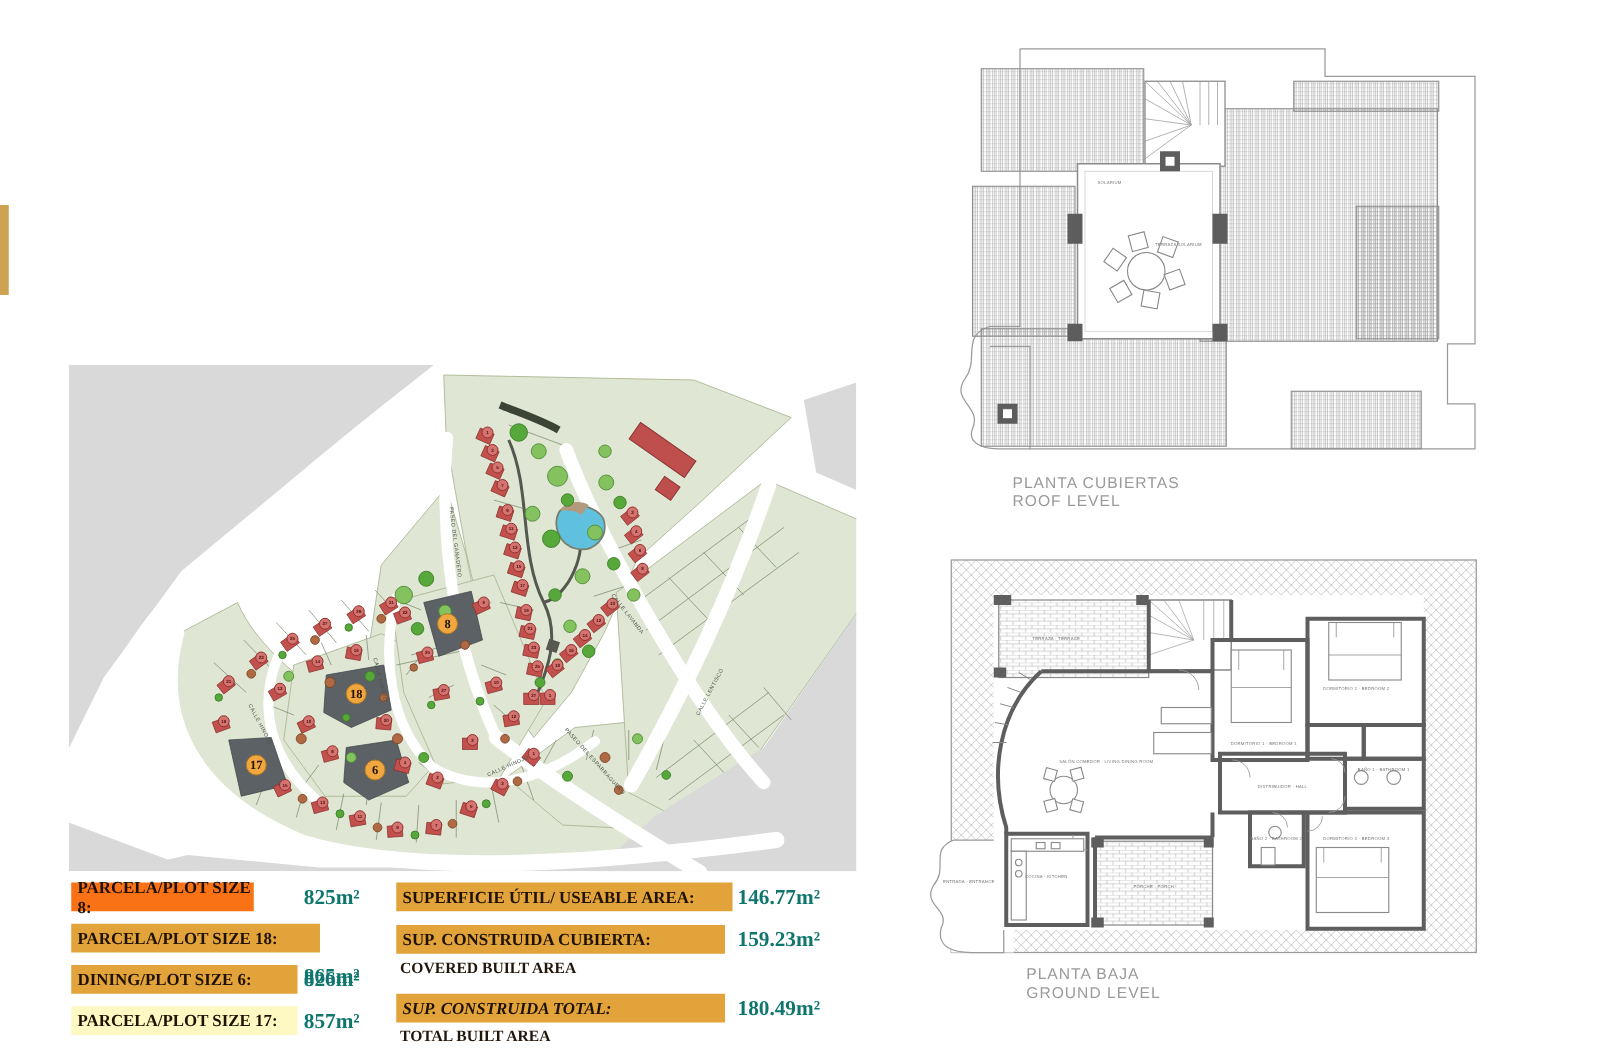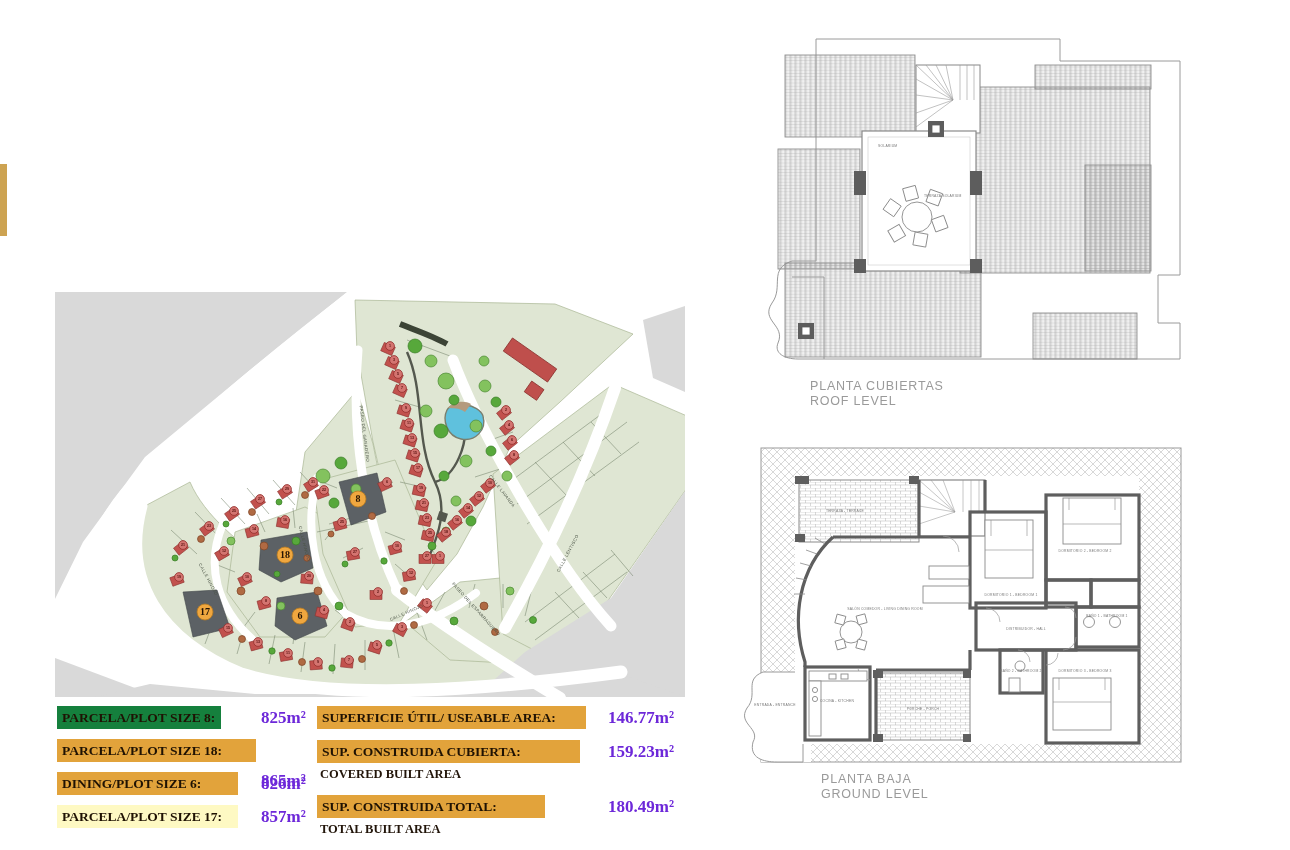--- a/index.html
+++ b/index.html
@@ -6,21 +6,21 @@
   #page{position:relative;width:1290px;height:850px;background:#ffffff;overflow:hidden;
         font-family:"Liberation Sans",sans-serif;}
   .accent{position:absolute;left:0;top:164px;width:7px;height:72px;}
   svg{position:absolute;}
   .plan-title{position:absolute;color:#9a9a9a;font-size:12.5px;line-height:15px;
               letter-spacing:0.8px;font-family:"Liberation Sans",sans-serif;}
   .tbl-bar{position:absolute;height:23px;display:flex;align-items:center;padding-left:5px;
            box-sizing:border-box;font-family:"Liberation Serif",serif;font-weight:bold;
            font-size:13.5px;color:#1f1203;}
   .tbl-val{position:absolute;font-family:"Liberation Serif",serif;font-weight:bold;
-           font-size:17px;color:#6d28d9;margin-left:18px;}
+           font-size:17px;color:#0f766e;}
   .tbl-sub{position:absolute;font-family:"Liberation Serif",serif;font-weight:bold;
            font-size:12.5px;color:#22150a;}
   text{font-family:"Liberation Sans",sans-serif;}
   .maplbl{fill:#4a5345;font-size:4.3px;letter-spacing:0.4px;}
   .tinylbl{fill:#787878;font-size:3.4px;letter-spacing:0.2px;}
   .plotnum{font-family:"Liberation Serif",serif;font-weight:bold;font-size:10px;fill:#241303;}
   .housenum{font-size:3.6px;fill:#56100e;font-weight:bold;}
 </style>
 </head>
 <body>
@@ -597,34 +597,34 @@
       <text class="tinylbl" x="190" y="270" text-anchor="middle">PORCHE - PORCH</text>
       <text class="tinylbl" x="42" y="266" text-anchor="middle">ENTRADA - ENTRANCE</text>
     </g>
   </svg>
   <div class="plan-title" style="left:821px;top:772px">
     <div>PLANTA BAJA</div>
     <div>GROUND LEVEL</div>
   </div>
 
   <div>
-    <div class="tbl-bar" style="left: 57px; top: 706px; width: 164px; background: #15803d;">PARCELA/PLOT SIZE 8:</div>
+    <div class="tbl-bar" style="left: 57px; top: 706px; width: 146px; background: #f97316;">PARCELA/PLOT SIZE 8:</div>
     <div class="tbl-val" style="left:243px;top:708px">825m²</div>
     <div class="tbl-bar" style="left: 57px; top: 739px; width: 199px; background: rgb(226, 163, 59);">PARCELA/PLOT SIZE 18:</div>
     <div class="tbl-val" style="left:243px;top:771px">865m²</div>
     <div class="tbl-bar" style="left: 57px; top: 772px; width: 181px; background: rgb(226, 163, 59);">DINING/PLOT SIZE 6:</div>
     <div class="tbl-val" style="left:243px;top:774px">826m²</div>
     <div class="tbl-bar" style="left: 57px; top: 805px; width: 181px; background: #fef9c3;">PARCELA/PLOT SIZE 17:</div>
     <div class="tbl-val" style="left:243px;top:807px">857m²</div>
   </div>
 
   <div>
     <div class="tbl-bar" style="left: 317px; top: 706px; width: 269px; background: rgb(226, 163, 59);">SUPERFICIE ÚTIL/ USEABLE AREA:</div>
     <div class="tbl-val" style="left:590px;top:708px">146.77m²</div>
     <div class="tbl-bar" style="left: 317px; top: 740px; width: 263px; background: rgb(226, 163, 59);">SUP. CONSTRUIDA CUBIERTA:</div>
     <div class="tbl-val" style="left:590px;top:742px">159.23m²</div>
     <div class="tbl-sub" style="left:320px;top:767px">COVERED BUILT AREA</div>
-    <div class="tbl-bar" style="left: 317px; top: 795px; width: 228px; background: rgb(226, 163, 59);">SUP. CONSTRUIDA TOTAL:</div>
+    <div class="tbl-bar" style="left: 317px; top: 795px; width: 263px; background: rgb(226, 163, 59); font-style: italic;">SUP. CONSTRUIDA TOTAL:</div>
     <div class="tbl-val" style="left:590px;top:797px">180.49m²</div>
     <div class="tbl-sub" style="left:320px;top:822px">TOTAL BUILT AREA</div>
   </div>
 
 </div>
 
 </body></html>

